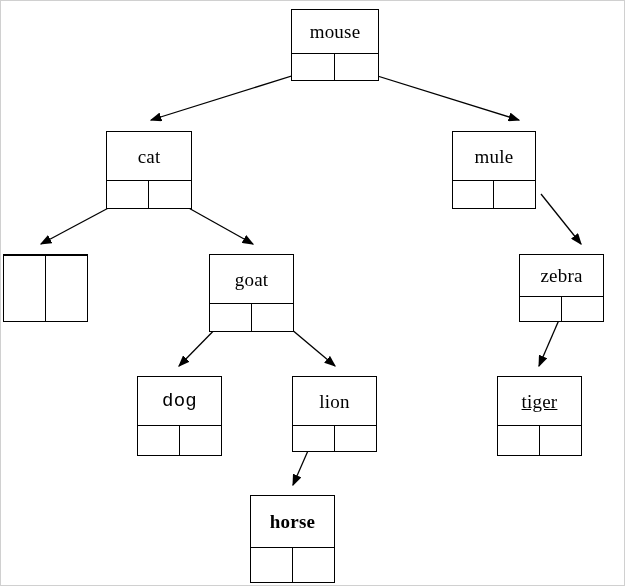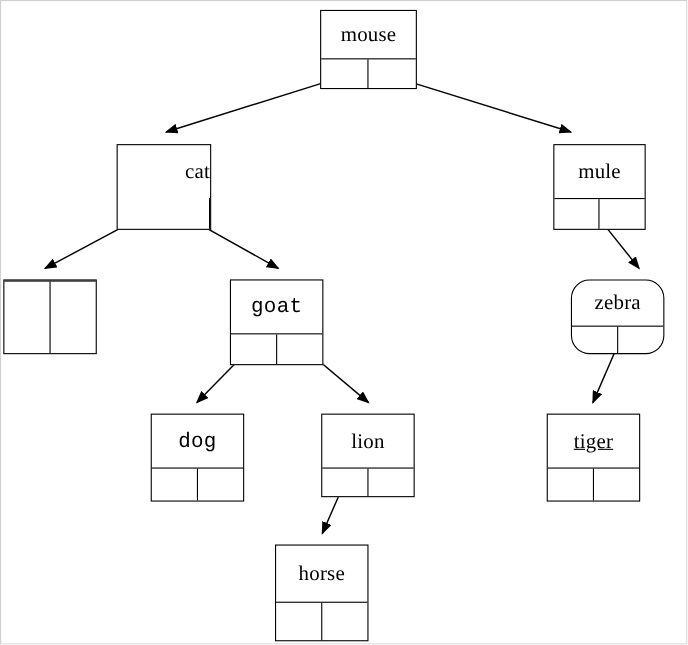--- a/index.html
+++ b/index.html
@@ -86,48 +86,48 @@
   </svg>
 
   <div id="nodes-group">
       <div class="node" style="left: 290px; top: 8px; width: 88px; height: 72px;">
         <div class="node-label" style="height: 43px;">mouse</div>
         <div class="node-ptrs">
           <div class="ptr-cell left"></div>
           <div class="ptr-cell right"></div>
         </div>
       </div>
-      <div class="node" style="left: 105px; top: 130px; width: 86px; height: 78px; align-items: flex-end;">
+      <div class="node" style="left: 105px; top: 130px; width: 86px; height: 78px;">
         <div class="node-label" style="height: 48px;">cat</div>
         <div class="node-ptrs">
           <div class="ptr-cell left"></div>
           <div class="ptr-cell right"></div>
         </div>
       </div>
-      <div class="node" style="left: 502px; top: 130px; width: 84px; height: 78px;">
+      <div class="node" style="left: 451px; top: 130px; width: 84px; height: 78px;">
         <div class="node-label" style="height: 48px;">mule</div>
         <div class="node-ptrs">
           <div class="ptr-cell left"></div>
           <div class="ptr-cell right"></div>
         </div>
       </div>
       <div class="node" style="left: 2px; top: 253px; width: 85px; height: 68px;">
         <div class="node-ptrs">
           <div class="ptr-cell left"></div>
           <div class="ptr-cell right"></div>
         </div>
       </div>
-      <div class="node" style="left: 208px; top: 253px; width: 85px; height: 78px; font-family: Liberation Mono, monospace;">
+      <div class="node" style="left: 208px; top: 253px; width: 85px; height: 78px;">
         <div class="node-label" style="height: 48px;">goat</div>
         <div class="node-ptrs">
           <div class="ptr-cell left"></div>
           <div class="ptr-cell right"></div>
         </div>
       </div>
-      <div class="node" style="left: 518px; top: 253px; width: 85px; height: 68px; border-radius: 17px;">
+      <div class="node" style="left: 518px; top: 253px; width: 85px; height: 68px;">
         <div class="node-label" style="height: 41px;">zebra</div>
         <div class="node-ptrs">
           <div class="ptr-cell left"></div>
           <div class="ptr-cell right"></div>
         </div>
       </div>
       <div class="node" style="left: 136px; top: 375px; width: 85px; height: 80px;">
         <div class="node-label" style="height: 48px; font-family: Liberation Mono, monospace;">dog</div>
         <div class="node-ptrs">
           <div class="ptr-cell left"></div>
@@ -141,21 +141,21 @@
           <div class="ptr-cell right"></div>
         </div>
       </div>
       <div class="node" style="left: 496px; top: 375px; width: 85px; height: 80px;">
         <div class="node-label" style="height: 48px; text-decoration: underline;">tiger</div>
         <div class="node-ptrs">
           <div class="ptr-cell left"></div>
           <div class="ptr-cell right"></div>
         </div>
       </div>
-      <div class="node" style="left: 249px; top: 494px; width: 85px; height: 88px;">
+      <div class="node" style="left: 249px; top: 494px; width: 85px; height: 88px; font-weight: bold;">
         <div class="node-label" style="height: 51px;">horse</div>
         <div class="node-ptrs">
           <div class="ptr-cell left"></div>
           <div class="ptr-cell right"></div>
         </div>
       </div>
     </div>
 
 </div>
 

